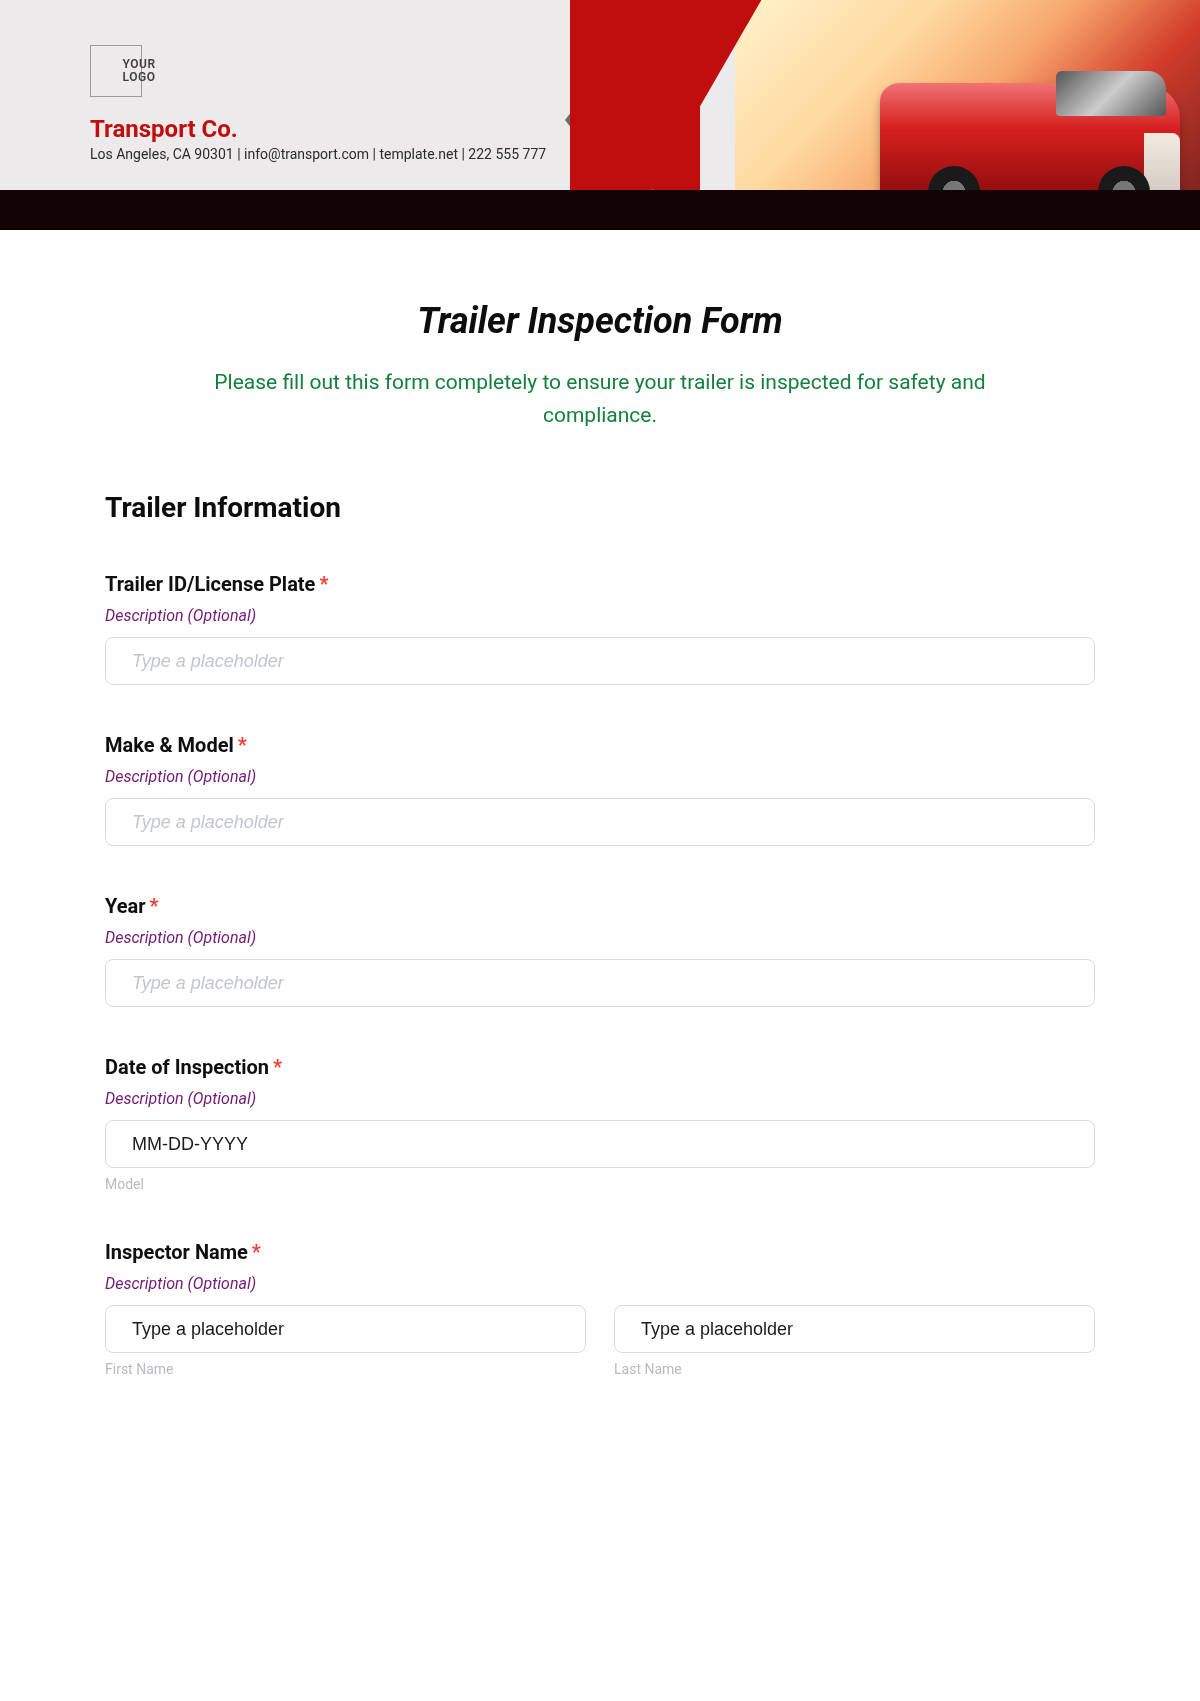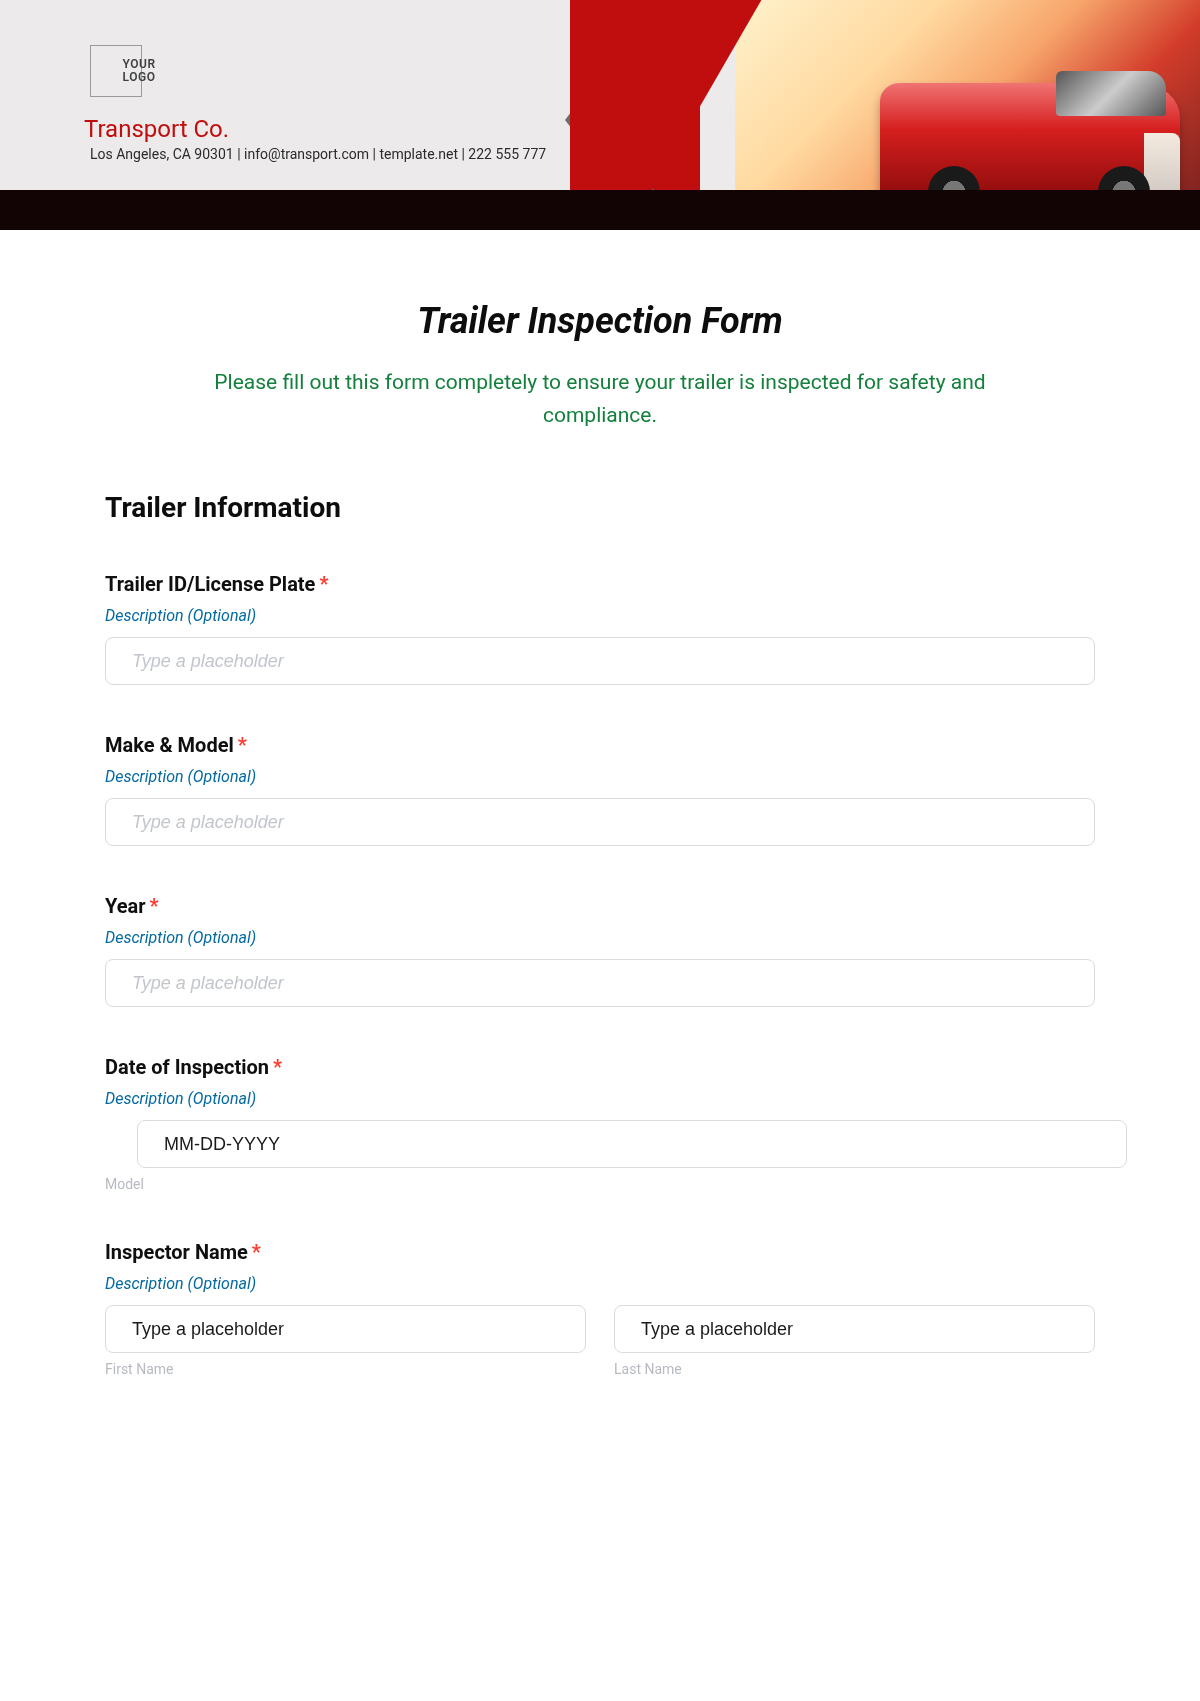--- a/index.html
+++ b/index.html
@@ -3,21 +3,21 @@
   <meta charset="utf-8">
   <style>
     * { margin: 0; padding: 0; box-sizing: border-box; }
     body { font-family: -apple-system, BlinkMacSystemFont, "Segoe UI", Roboto, Helvetica, Arial, sans-serif; width: 1200px; background: #fff; color: #111; }
 
     
     .header-wrap { position: relative; width: 100%; height: 230px; overflow: hidden; }
     .header-bg { position: absolute; inset: 0; background: #eceaea; }
     .header-black { position: absolute; left: 0; right: 0; bottom: 0; height: 40px; background: #120404; }
     .logo-box { position: absolute; left: 90px; top: 45px; width: 52px; height: 52px; border: 1px solid #9a9a9a; display: flex; align-items: center; justify-content: center; text-align: center; font-size: 12px; font-weight: 600; line-height: 1.1; color: #404040; letter-spacing: .5px; padding-left: 46px; }
-    .company { position: absolute; left: 84px; top: 115px; font-size: 24px; font-weight: 400; color: #c00d0d; }
+    .company { position: absolute; left: 90px; top: 115px; font-size: 24px; font-weight: 700; color: #c00d0d; }
     .company-sub { position: absolute; left: 90px; top: 146px; font-size: 14px; color: #2b2b2b; }
     .corner-wrap { position: absolute; right: 0; top: 0; width: 630px; height: 230px; overflow: hidden; }
     .corner-img { position: absolute; right: 0; top: 0; width: 465px; height: 230px; overflow: hidden; }
     .corner-img::before { content: ""; position: absolute; inset: 0; background: linear-gradient(135deg, #fff2cc 0%, #ffd9a0 30%, #f7a56b 50%, #d23c2a 70%, #6e1e1e 100%); }
     .van { position: absolute; right: 20px; bottom: 12px; width: 320px; height: 155px; }
     .van-body { position: absolute; right: 0; bottom: 20px; width: 300px; height: 115px; background: linear-gradient(180deg, #f07373 0%, #d61f1f 40%, #8e0c0c 100%); border-radius: 20px 40px 8px 8px / 18px 35px 8px 8px; box-shadow: 0 6px 10px rgba(0,0,0,.3); }
     .van-window { position: absolute; right: 14px; top: 8px; width: 110px; height: 45px; background: linear-gradient(135deg,#555,#ccc,#555); border-radius: 6px 18px 4px 4px; }
     .van-front { position: absolute; right: 0; bottom: 20px; width: 36px; height: 65px; background: linear-gradient(180deg,#f3e9df,#d0c9c1); border-radius: 0 8px 8px 0; }
     .wheel { position: absolute; bottom: 0; width: 52px; height: 52px; background: radial-gradient(circle,#777 0 30%, #1a1a1a 31% 100%); border-radius: 50%; }
     .wheel.w1 { right: 200px; }
@@ -27,25 +27,25 @@
     .chev-red2 { position: absolute; left: 600px; top: -10px; width: 0; height: 0; border-top: 130px solid transparent; border-bottom: 130px solid transparent; border-right: 100px solid #c00d0d; }
 
     
     .page { padding: 70px 105px 30px; }
     .title { text-align: center; font-size: 36px; font-weight: 750; margin-bottom: 24px; color: #0d0d0d; font-style: italic; }
     .intro { text-align: center; font-size: 21px; line-height: 1.55; color: #15803d; max-width: 840px; margin: 0 auto 60px; }
     .section { font-size: 28px; font-weight: 750; margin-bottom: 48px; color: #0d0d0d; }
     .field { margin-bottom: 48px; }
     .flabel { font-size: 20px; font-weight: 700; color: #0f0f0f; }
     .req { color: #ff3b30; margin-left: 4px; font-weight: 700; }
-    .fdesc { margin-top: 10px; font-size: 16px; font-style: italic; color: #0369a1; }
+    .fdesc { margin-top: 10px; font-size: 16px; font-style: italic; color: #701a75; }
     .input { margin-top: 12px; width: 100%; height: 48px; border: 1px solid #d9dbdd; border-radius: 8px; padding: 0 26px; font-size: 18px; color: #101010; background: #fff; outline: none; }
     .input::placeholder { color: #c2c6cc; font-style: italic; }
     .input.noital::placeholder { font-style: normal; color: #1a1a1a; }
-    .input.date { font-style: normal; margin-left: 32px; }
+    .input.date { font-style: normal; }
     .sublabel { margin-top: 8px; font-size: 14px; color: #b7bac0; }
     .row2 { display: flex; gap: 28px; margin-top: 12px; }
     .col { flex: 1; }
   </style>
 </head>
 <body>
 
 <div class="header-wrap">
   <div class="header-bg"></div>
 

